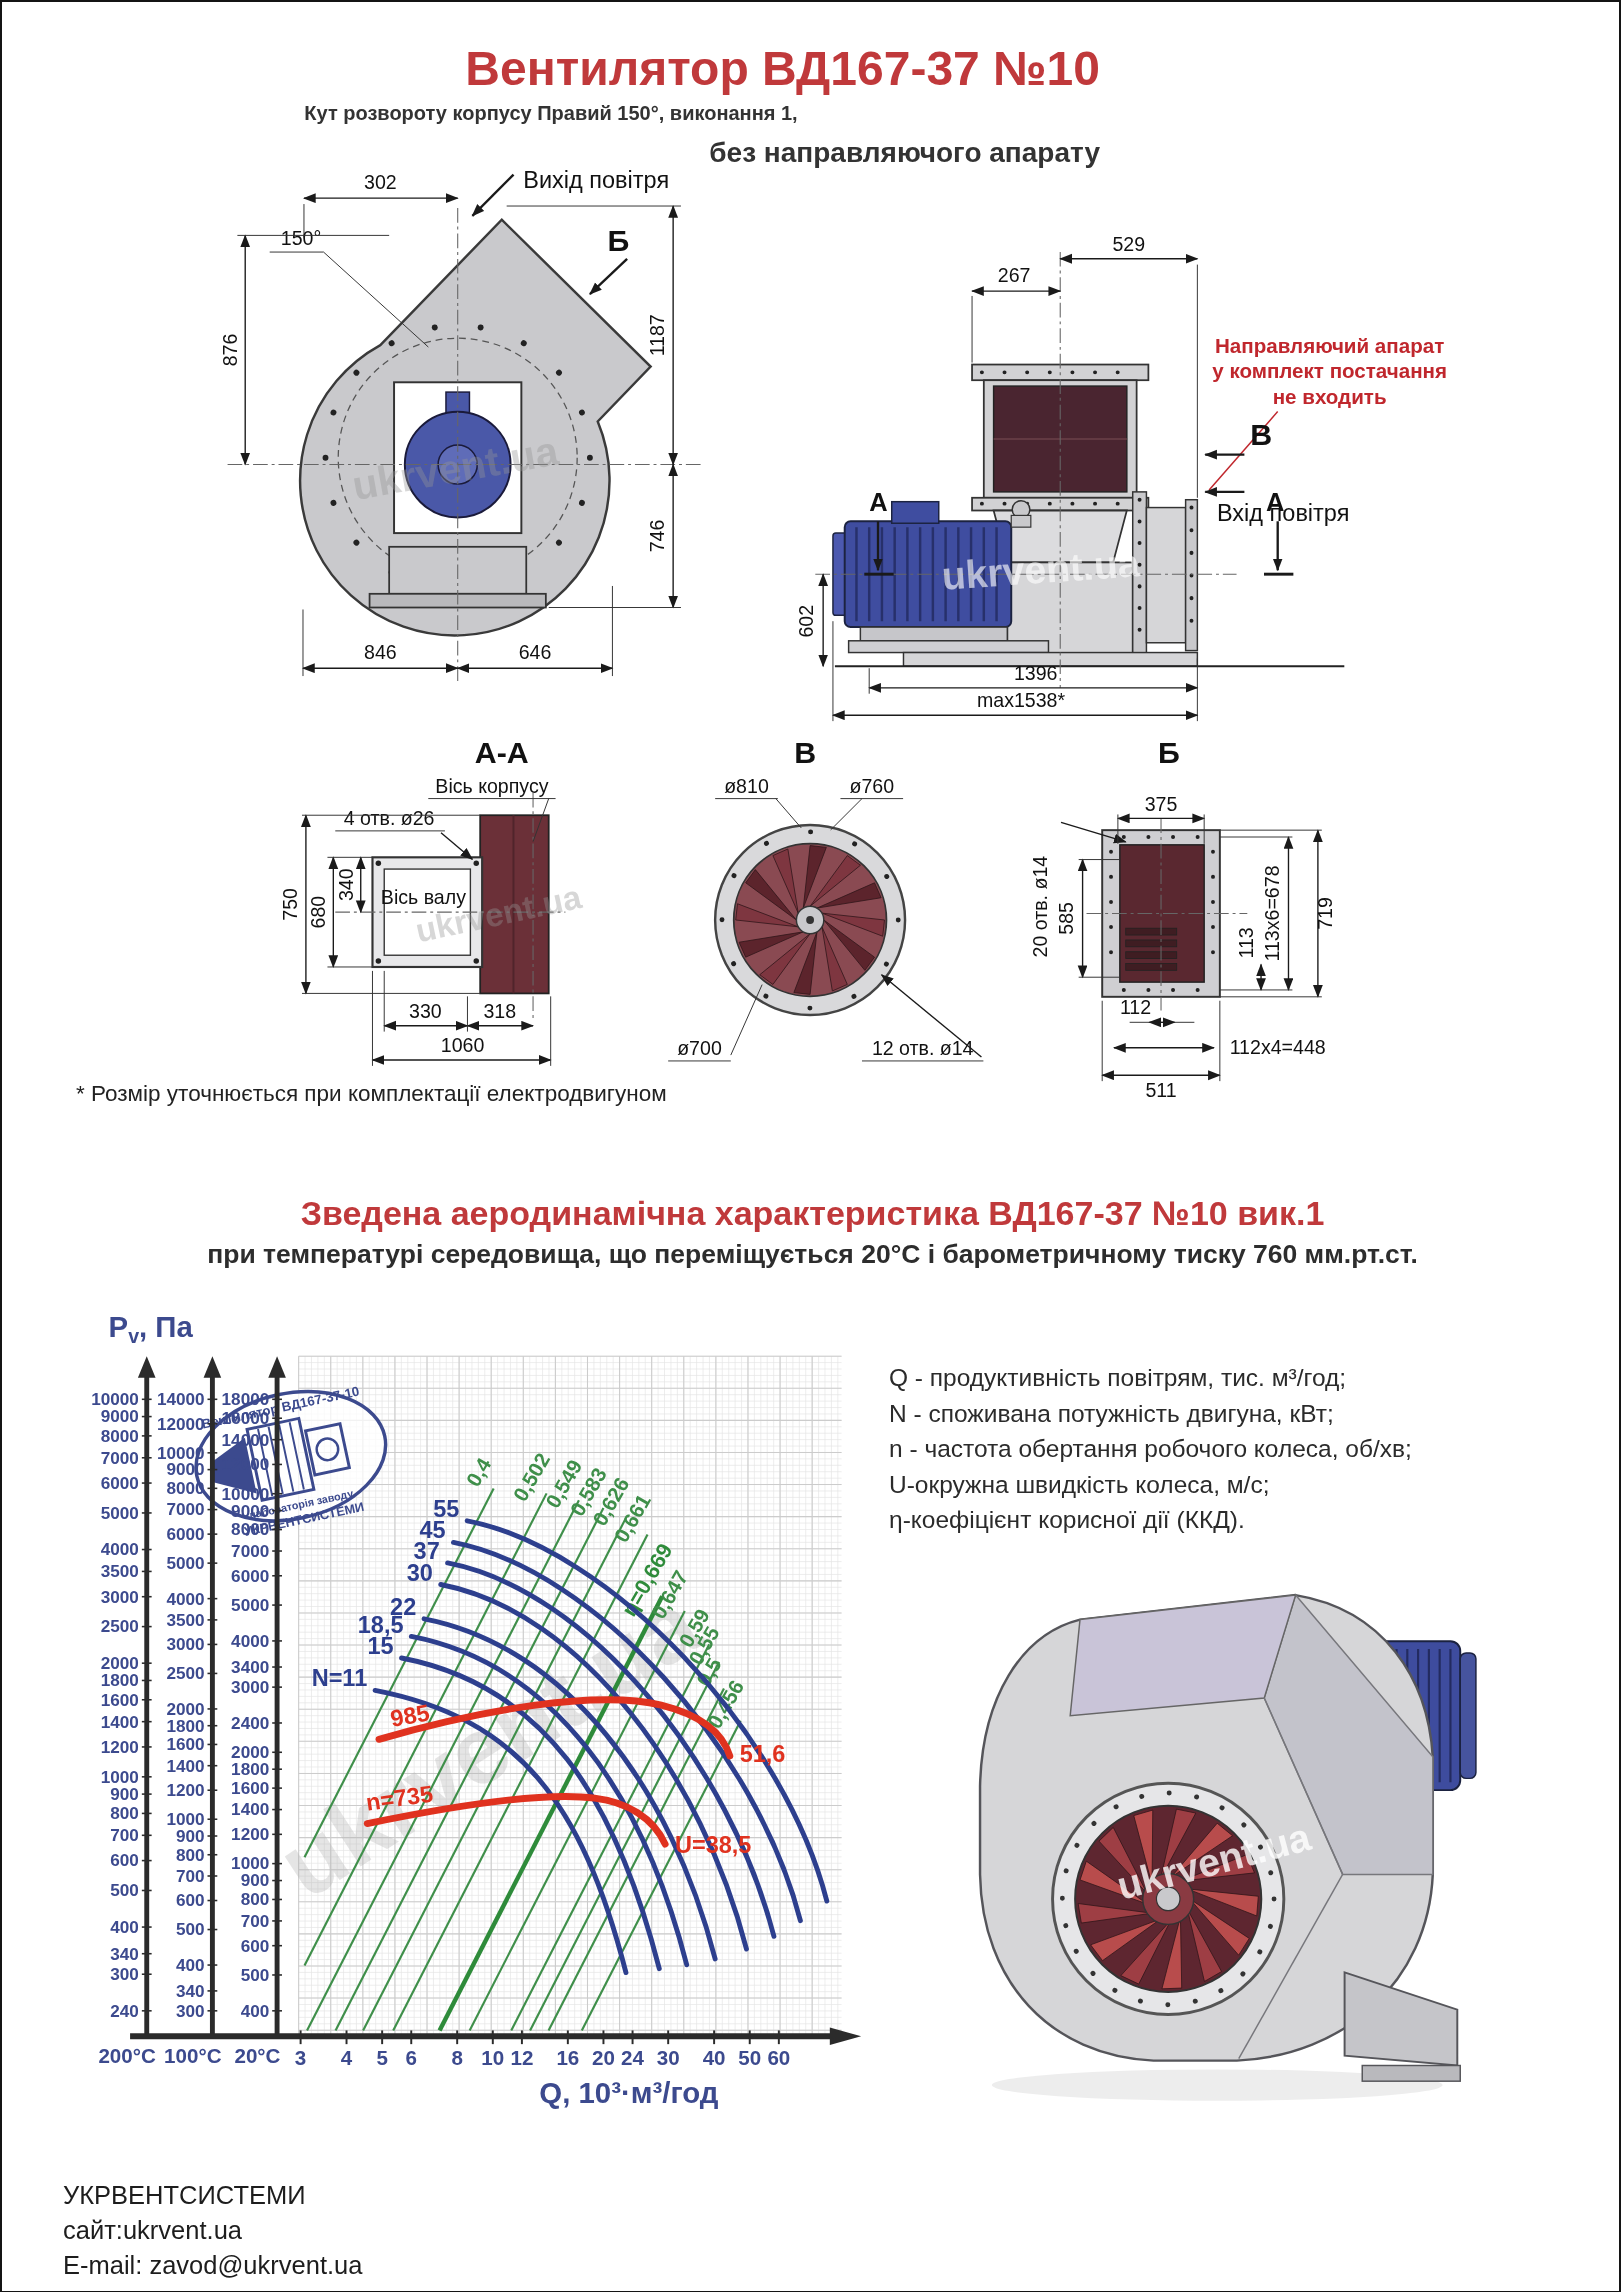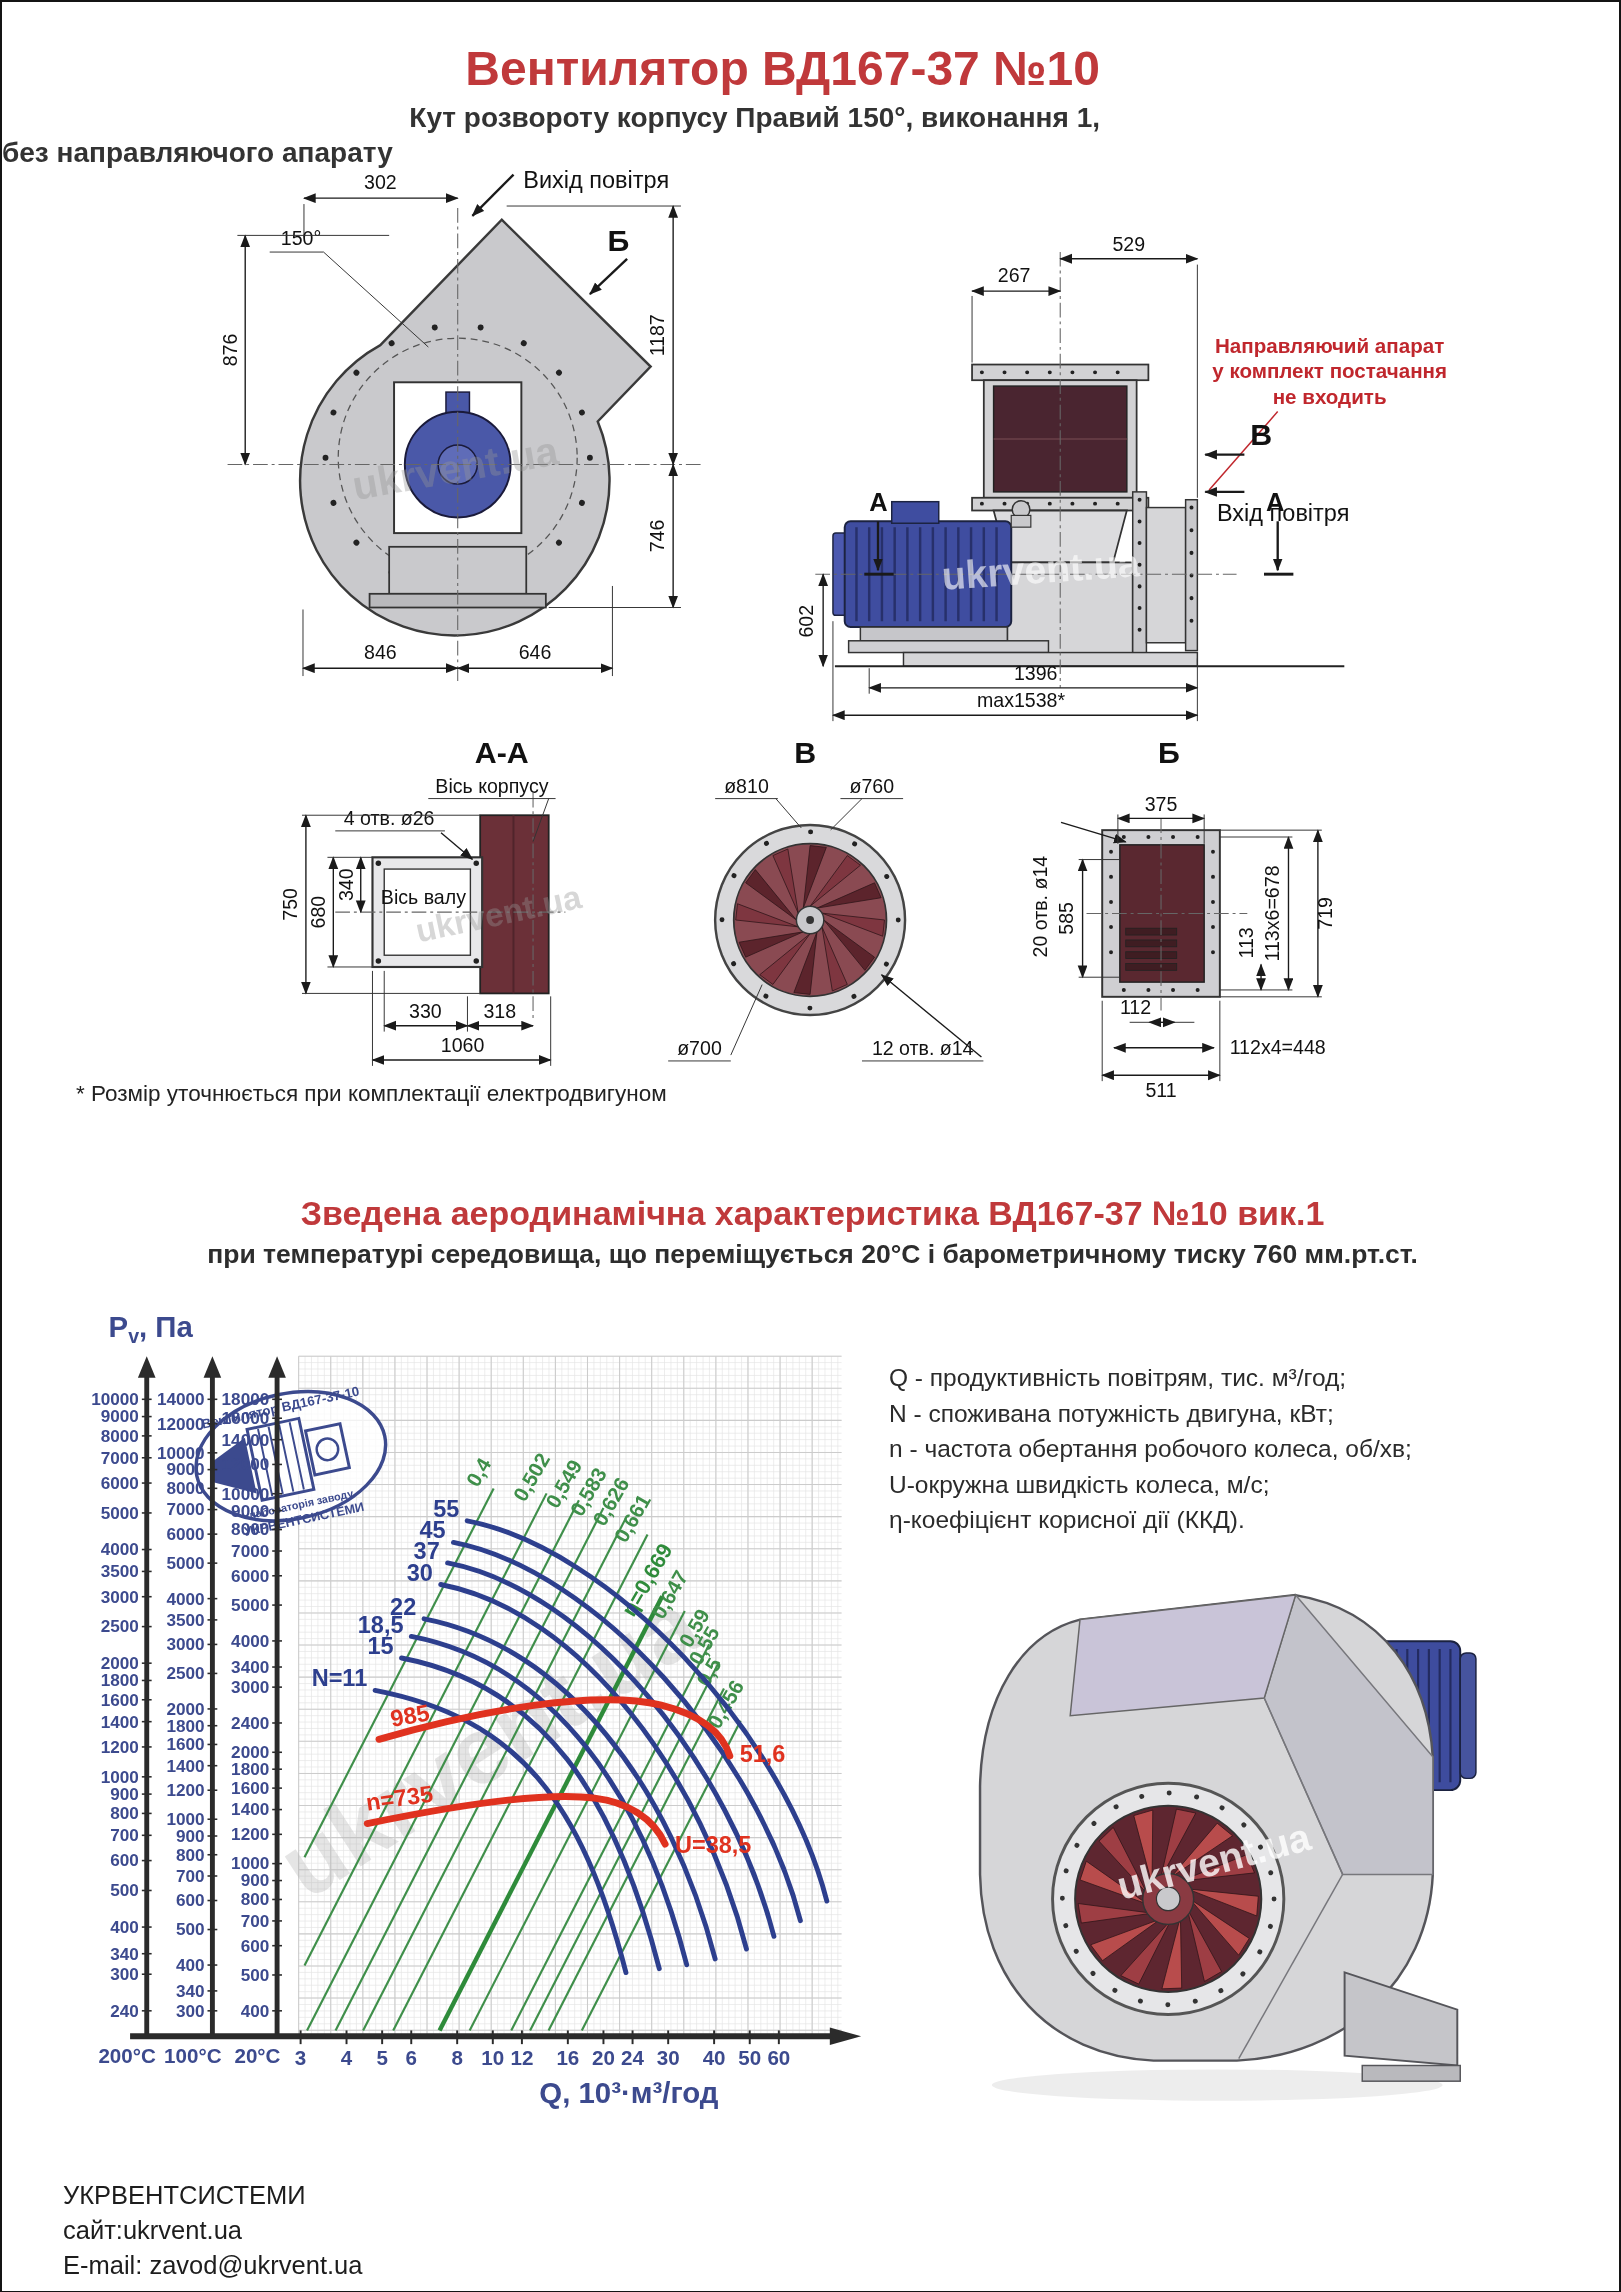--- a/index.html
+++ b/index.html
@@ -1,21 +1,21 @@
 <!DOCTYPE html>
 <html><head>
 <meta charset="utf-8">
 <style>
   html,body{margin:0;padding:0;background:#9a9a9a;}
   .page{position:relative;width:1621px;height:2293px;background:#ffffff;border:2px solid #141414;
         box-sizing:border-box;font-family:"Liberation Sans",sans-serif;overflow:hidden;margin:0 auto;}
   .abs{position:absolute;}
   .title{left:0;top:39px;width:1098px;text-align:right;font-size:48px;font-weight:bold;color:#c0393b;}
-  .subtitle1{left:0;top:100px;width:1098px;text-align:right;font-size:28px;font-weight:bold;color:#333;}
-  .subtitle2{left:0;top:135px;width:1098px;text-align:left;font-size:28px;font-weight:bold;color:#333;}
+  .subtitle1{left:0;top:100px;width:1098px;text-align:center;font-size:20px;font-weight:bold;color:#333;}
+  .subtitle2{left:0;top:135px;width:1098px;text-align:right;font-size:28px;font-weight:bold;color:#333;}
   .footnote{left:74px;top:1079px;font-size:22.5px;color:#222;}
   .sec-title{left:0;top:1192px;width:1621px;text-align:center;font-size:34px;font-weight:bold;color:#c0393b;}
   .sec-sub{left:0;top:1237px;width:1621px;text-align:center;font-size:26.5px;font-weight:bold;color:#2d2d2d;}
   .legend{left:887px;top:1358px;width:686px;font-size:24.5px;color:#2b2b2b;line-height:1.45;}
   .footer-left{left:61px;top:2176px;font-size:25.5px;color:#1d1d1d;line-height:1.38;}
   .footer-right{left:882px;top:2176px;width:680px;text-align:right;font-size:25.5px;color:#1d1d1d;line-height:1.38;}
   
   svg text{font-family:"Liberation Sans",sans-serif;}
   .dt{font-size:20px;fill:#111;}
   .lbl{font-size:24px;fill:#111;}

